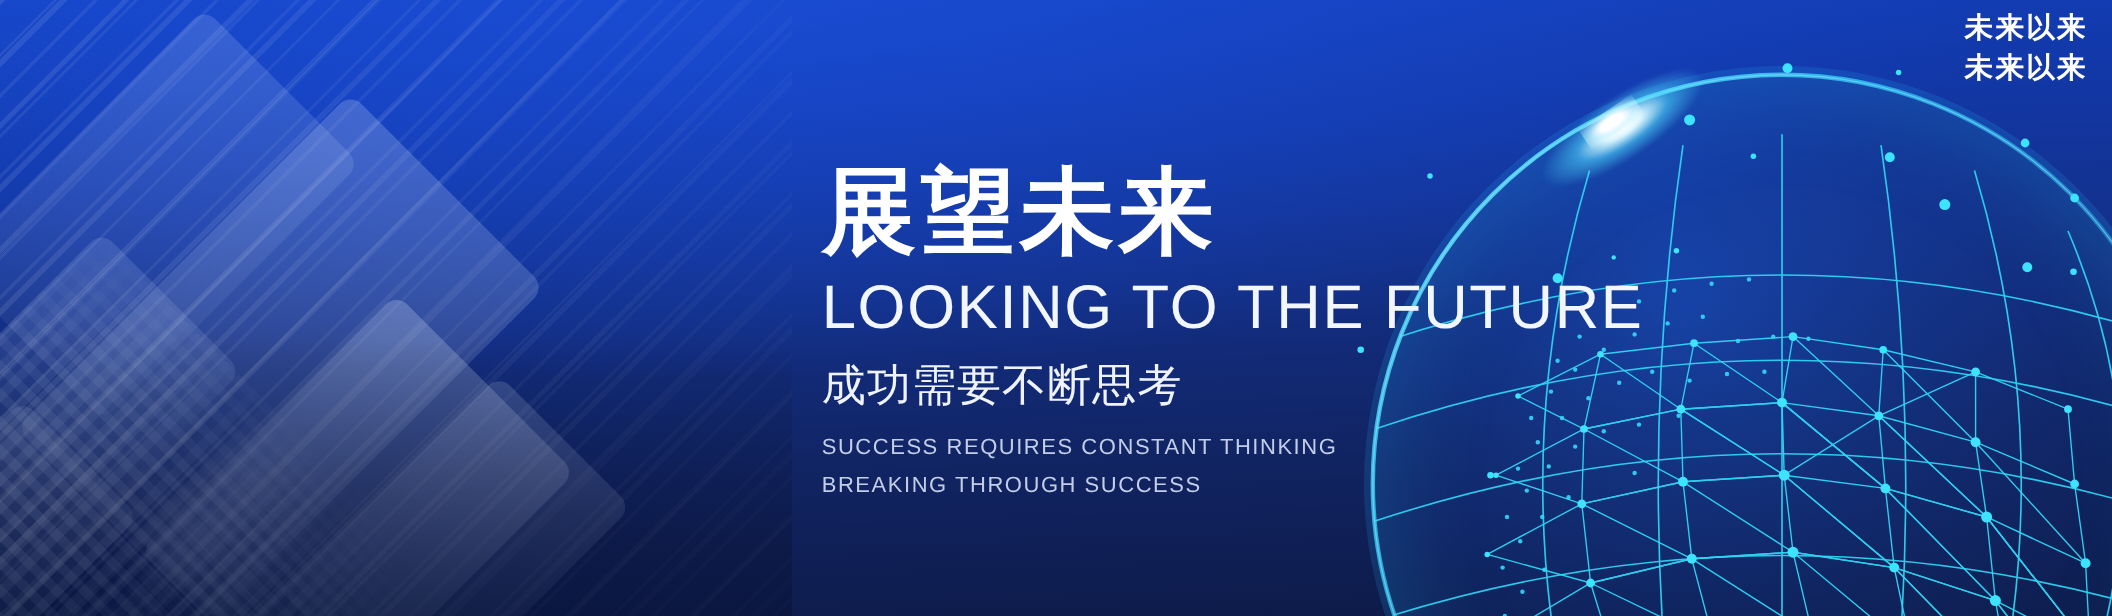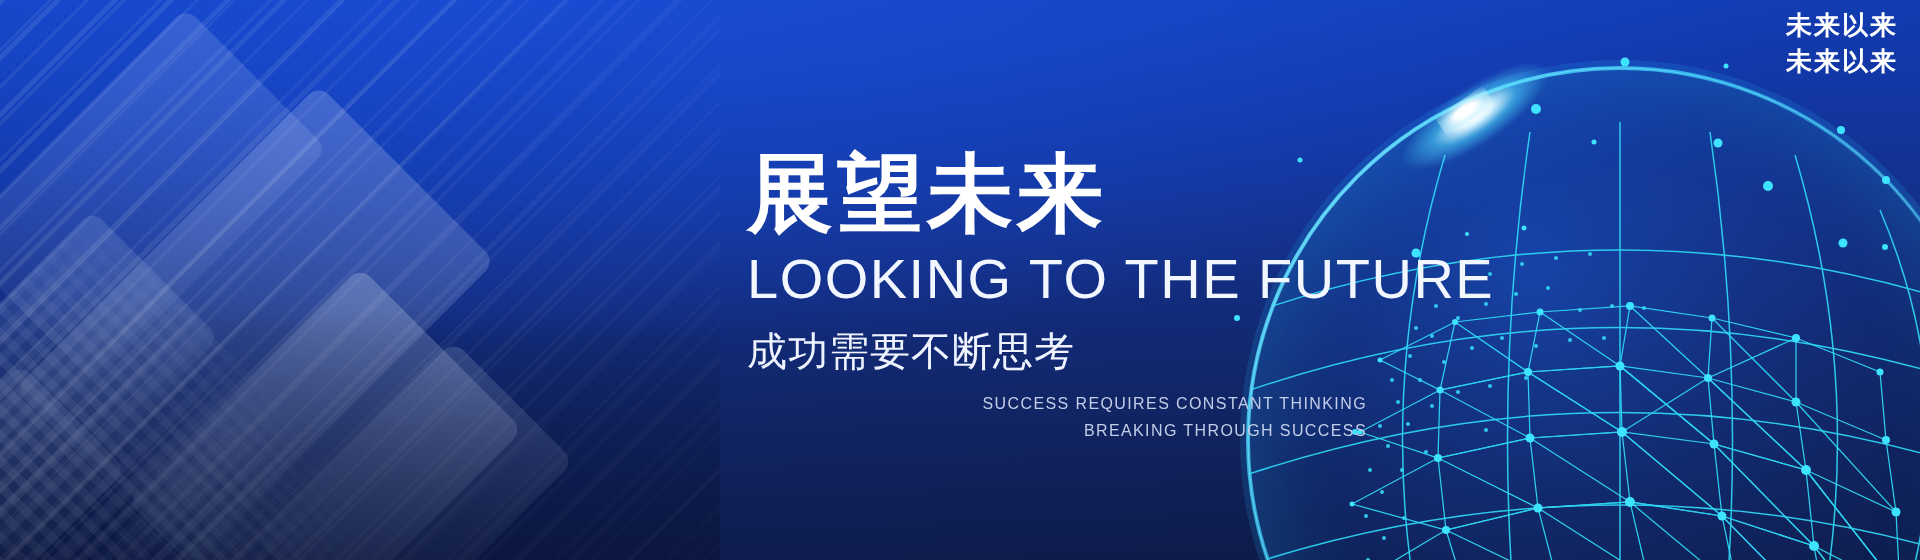--- a/index.html
+++ b/index.html
@@ -161,26 +161,25 @@
     margin: 16px 0 0 0;
     font-size: 40px;
     line-height: 1.32;
     font-weight: normal;
     color: #eef3ff;
     letter-spacing: 1px;
   }
   .sub-cn div { white-space: nowrap; }
   .sub-en {
     margin: 12px 0 0 0;
-    font-size: 16px;
+    font-size: 20px;
     line-height: 1.7;
     font-weight: 300;
     color: #c2cee8;
     letter-spacing: 1.4px;
-    text-align: right;
   }
   .sub-en div { white-space: nowrap; }
 
   .corner-slogan {
     position: absolute;
     right: 22px; top: 8px;
     text-align: left;
     font-size: 26px;
     line-height: 1.38;
     font-weight: bold;

